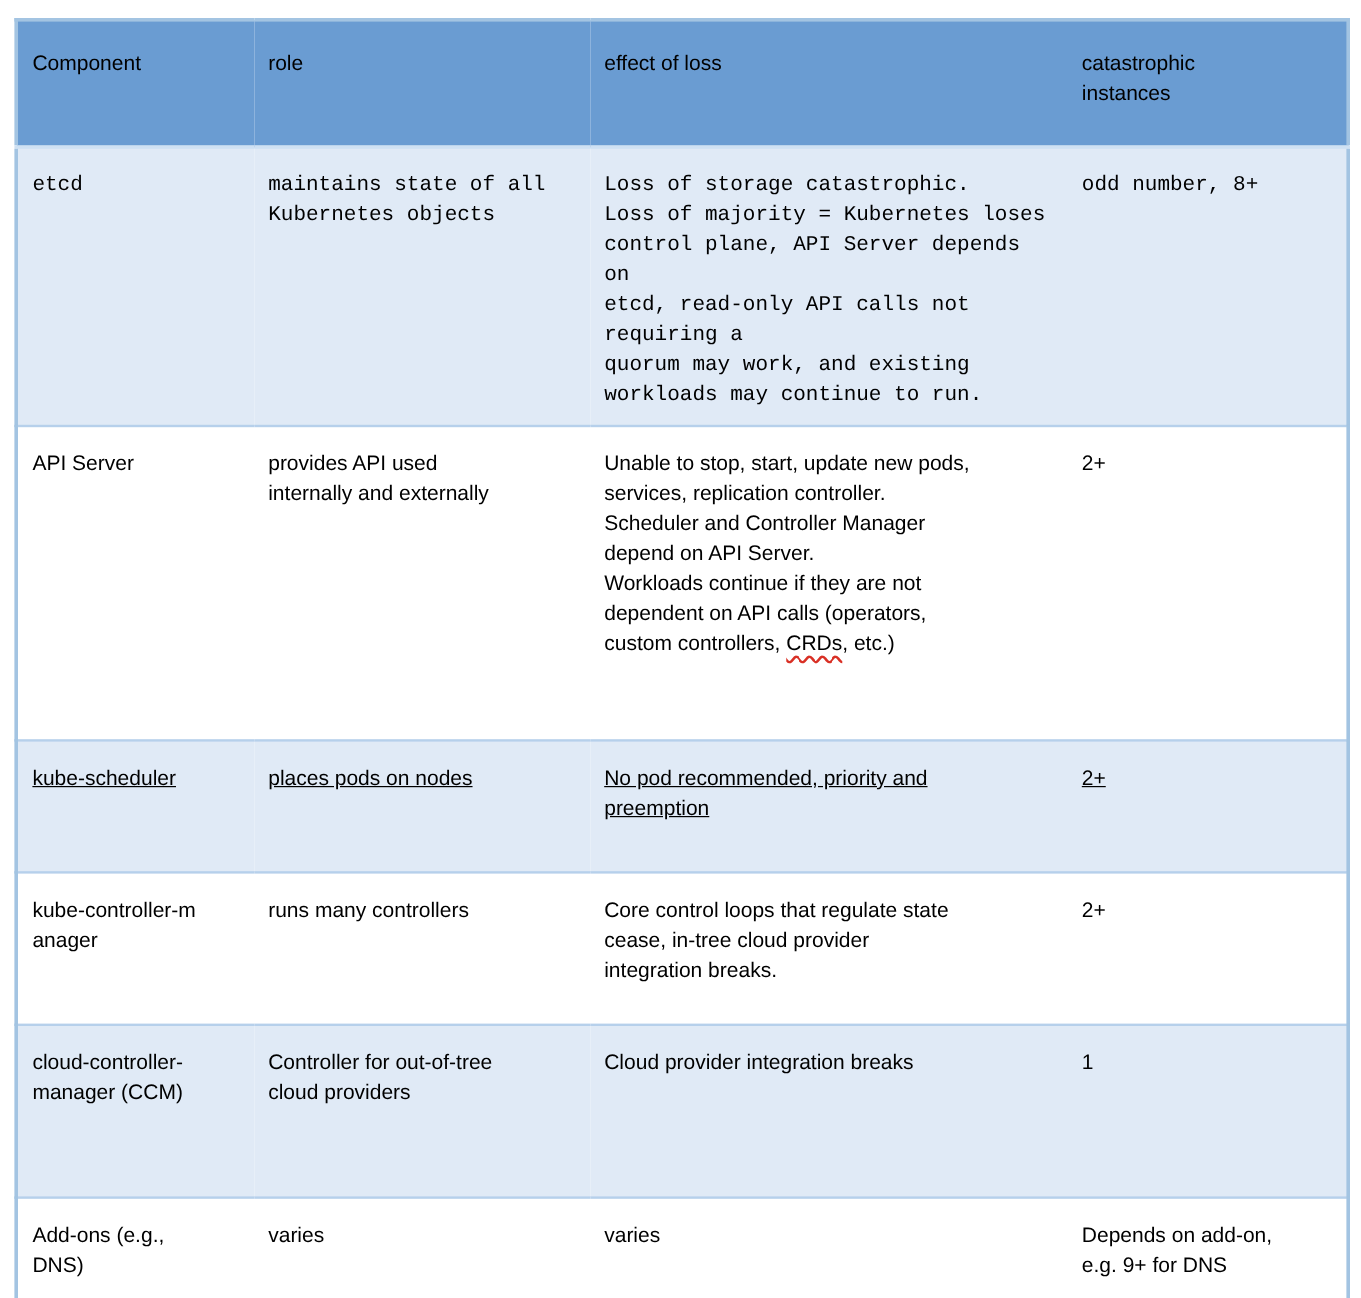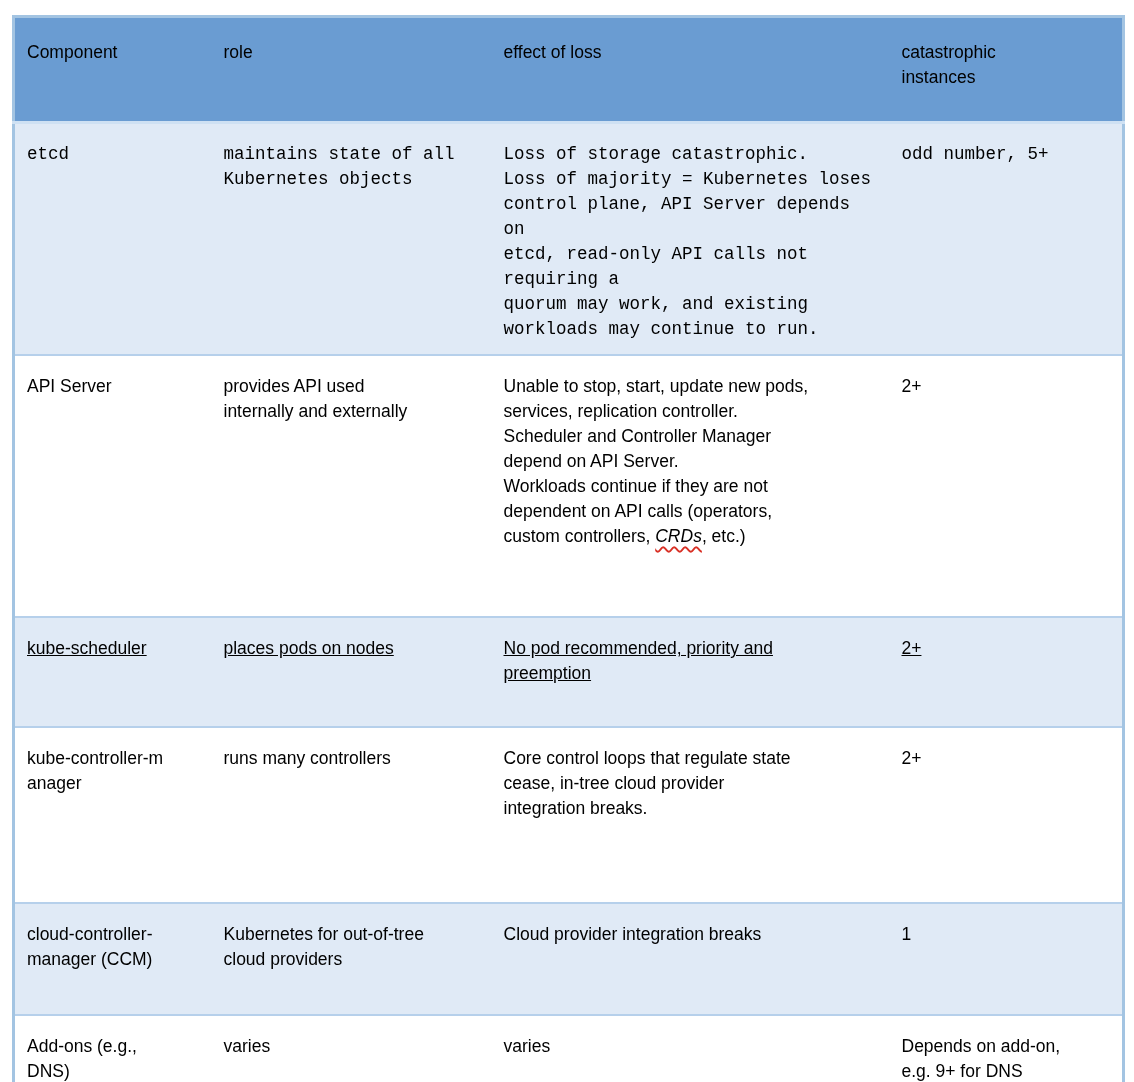--- a/index.html
+++ b/index.html
@@ -52,29 +52,28 @@
     border-bottom: 3px solid var(--header_border);
     padding-top: 22px;
   }
   tbody tr { border-bottom: 2px solid var(--row_border); }
   tbody tr:last-child { border-bottom: none; }
   tr.band { background: var(--band_bg); }
   tr.plain { background: var(--plain_bg); }
   tr.r0 { height: 184px; font-family: Liberation Mono, monospace; }
   tr.r1 { height: 262px; }
   tr.r2 { height: 110px; text-decoration: underline; }
-  tr.r3 { height: 176px; margin-top: 48px; }
-  tr.r4 { height: 112px; }
+  tr.r3 { height: 127px; margin-top: 48px; }
+  tr.r4 { height: 144px; }
   tr.r5 { height: 148px; }
   .squiggle {
     text-decoration: underline wavy var(--spellcheck_underline);
     text-decoration-thickness: 2px;
     text-underline-offset: 4px;
     text-decoration-skip-ink: none;
-    font-style: italic;
   }
 </style>
 </head>
 <body>
 
 <div class="page">
   <table class="k8s-table">
     <colgroup>
       <col class="c1">
         <col class="c2">
@@ -94,21 +93,21 @@
       <tr class="band r0">
         <td>etcd</td>
         <td>maintains state of all
 Kubernetes objects</td>
         <td>Loss of storage catastrophic.
 Loss of majority = Kubernetes loses
 control plane, API Server depends on
 etcd, read-only API calls not requiring a
 quorum may work, and existing
 workloads may continue to run.</td>
-        <td>odd number, 5+</td>
+        <td>odd number, 8+</td>
       </tr>
       <tr class="plain r1">
         <td>API Server</td>
         <td>provides API used
 internally and externally</td>
         <td><span>Unable to stop, start, update new pods,
 services, replication controller.
 Scheduler and Controller Manager
 depend on API Server.
 Workloads continue if they are not
@@ -128,21 +127,21 @@
 anager</td>
         <td>runs many controllers</td>
         <td>Core control loops that regulate state
 cease, in-tree cloud provider
 integration breaks.</td>
         <td>2+</td>
       </tr>
       <tr class="band r4">
         <td>cloud-controller-
 manager (CCM)</td>
-        <td>Kubernetes for out-of-tree
+        <td>Controller for out-of-tree
 cloud providers</td>
         <td>Cloud provider integration breaks</td>
         <td>1</td>
       </tr>
       <tr class="plain r5">
         <td>Add-ons (e.g.,
 DNS)</td>
         <td>varies</td>
         <td>varies</td>
         <td>Depends on add-on,

